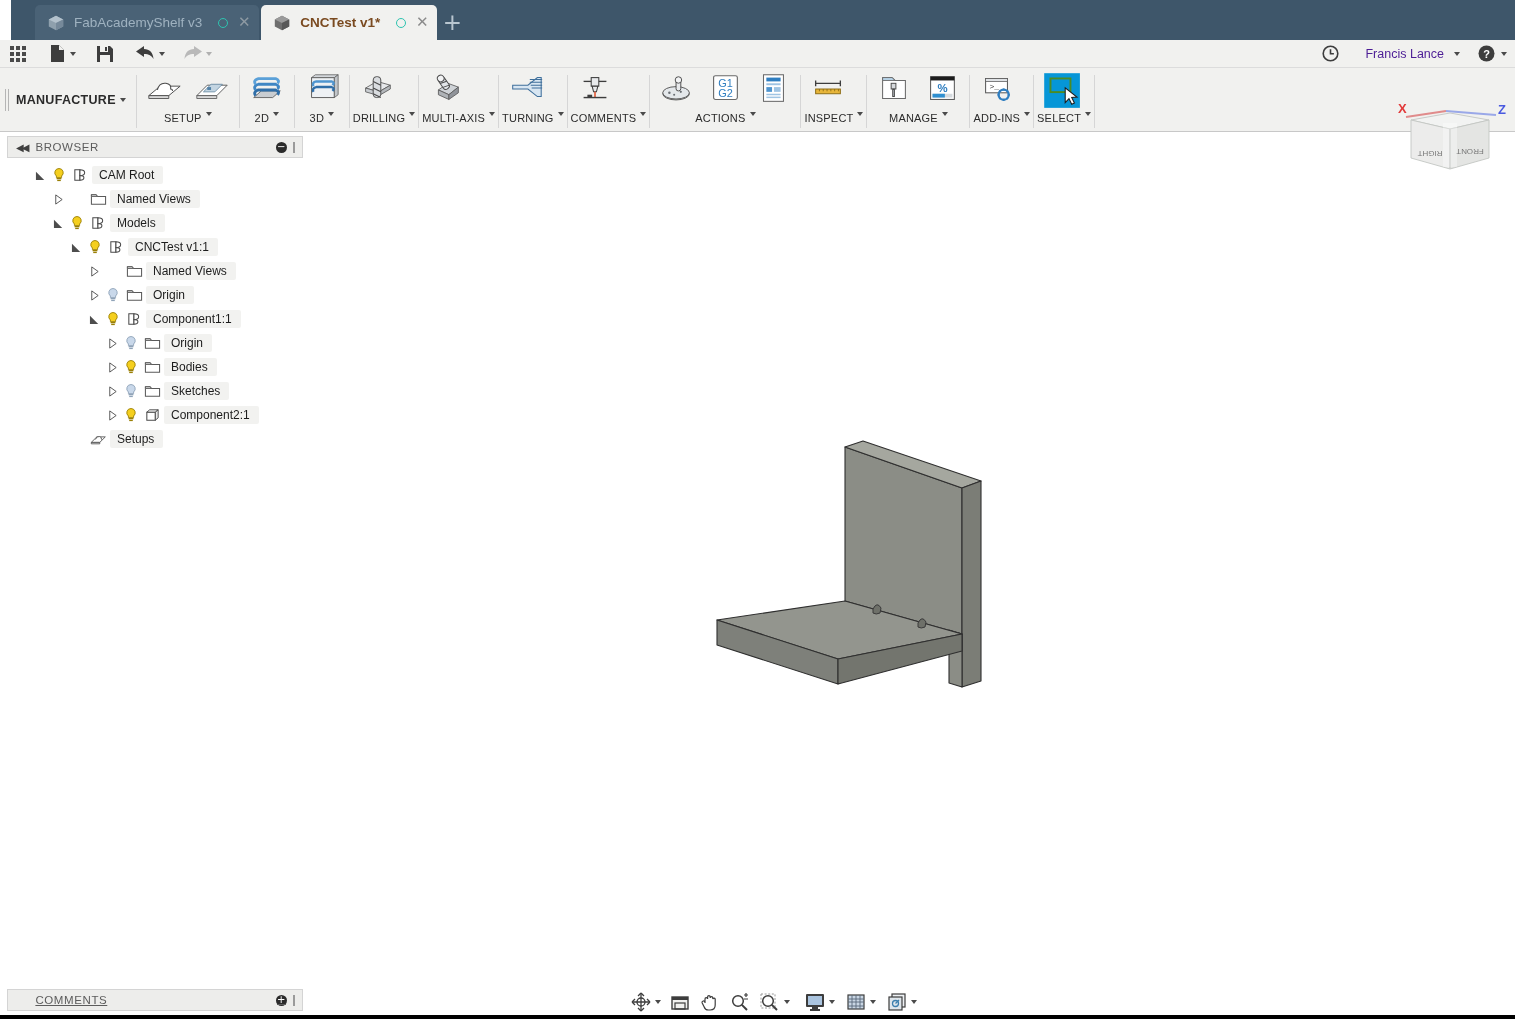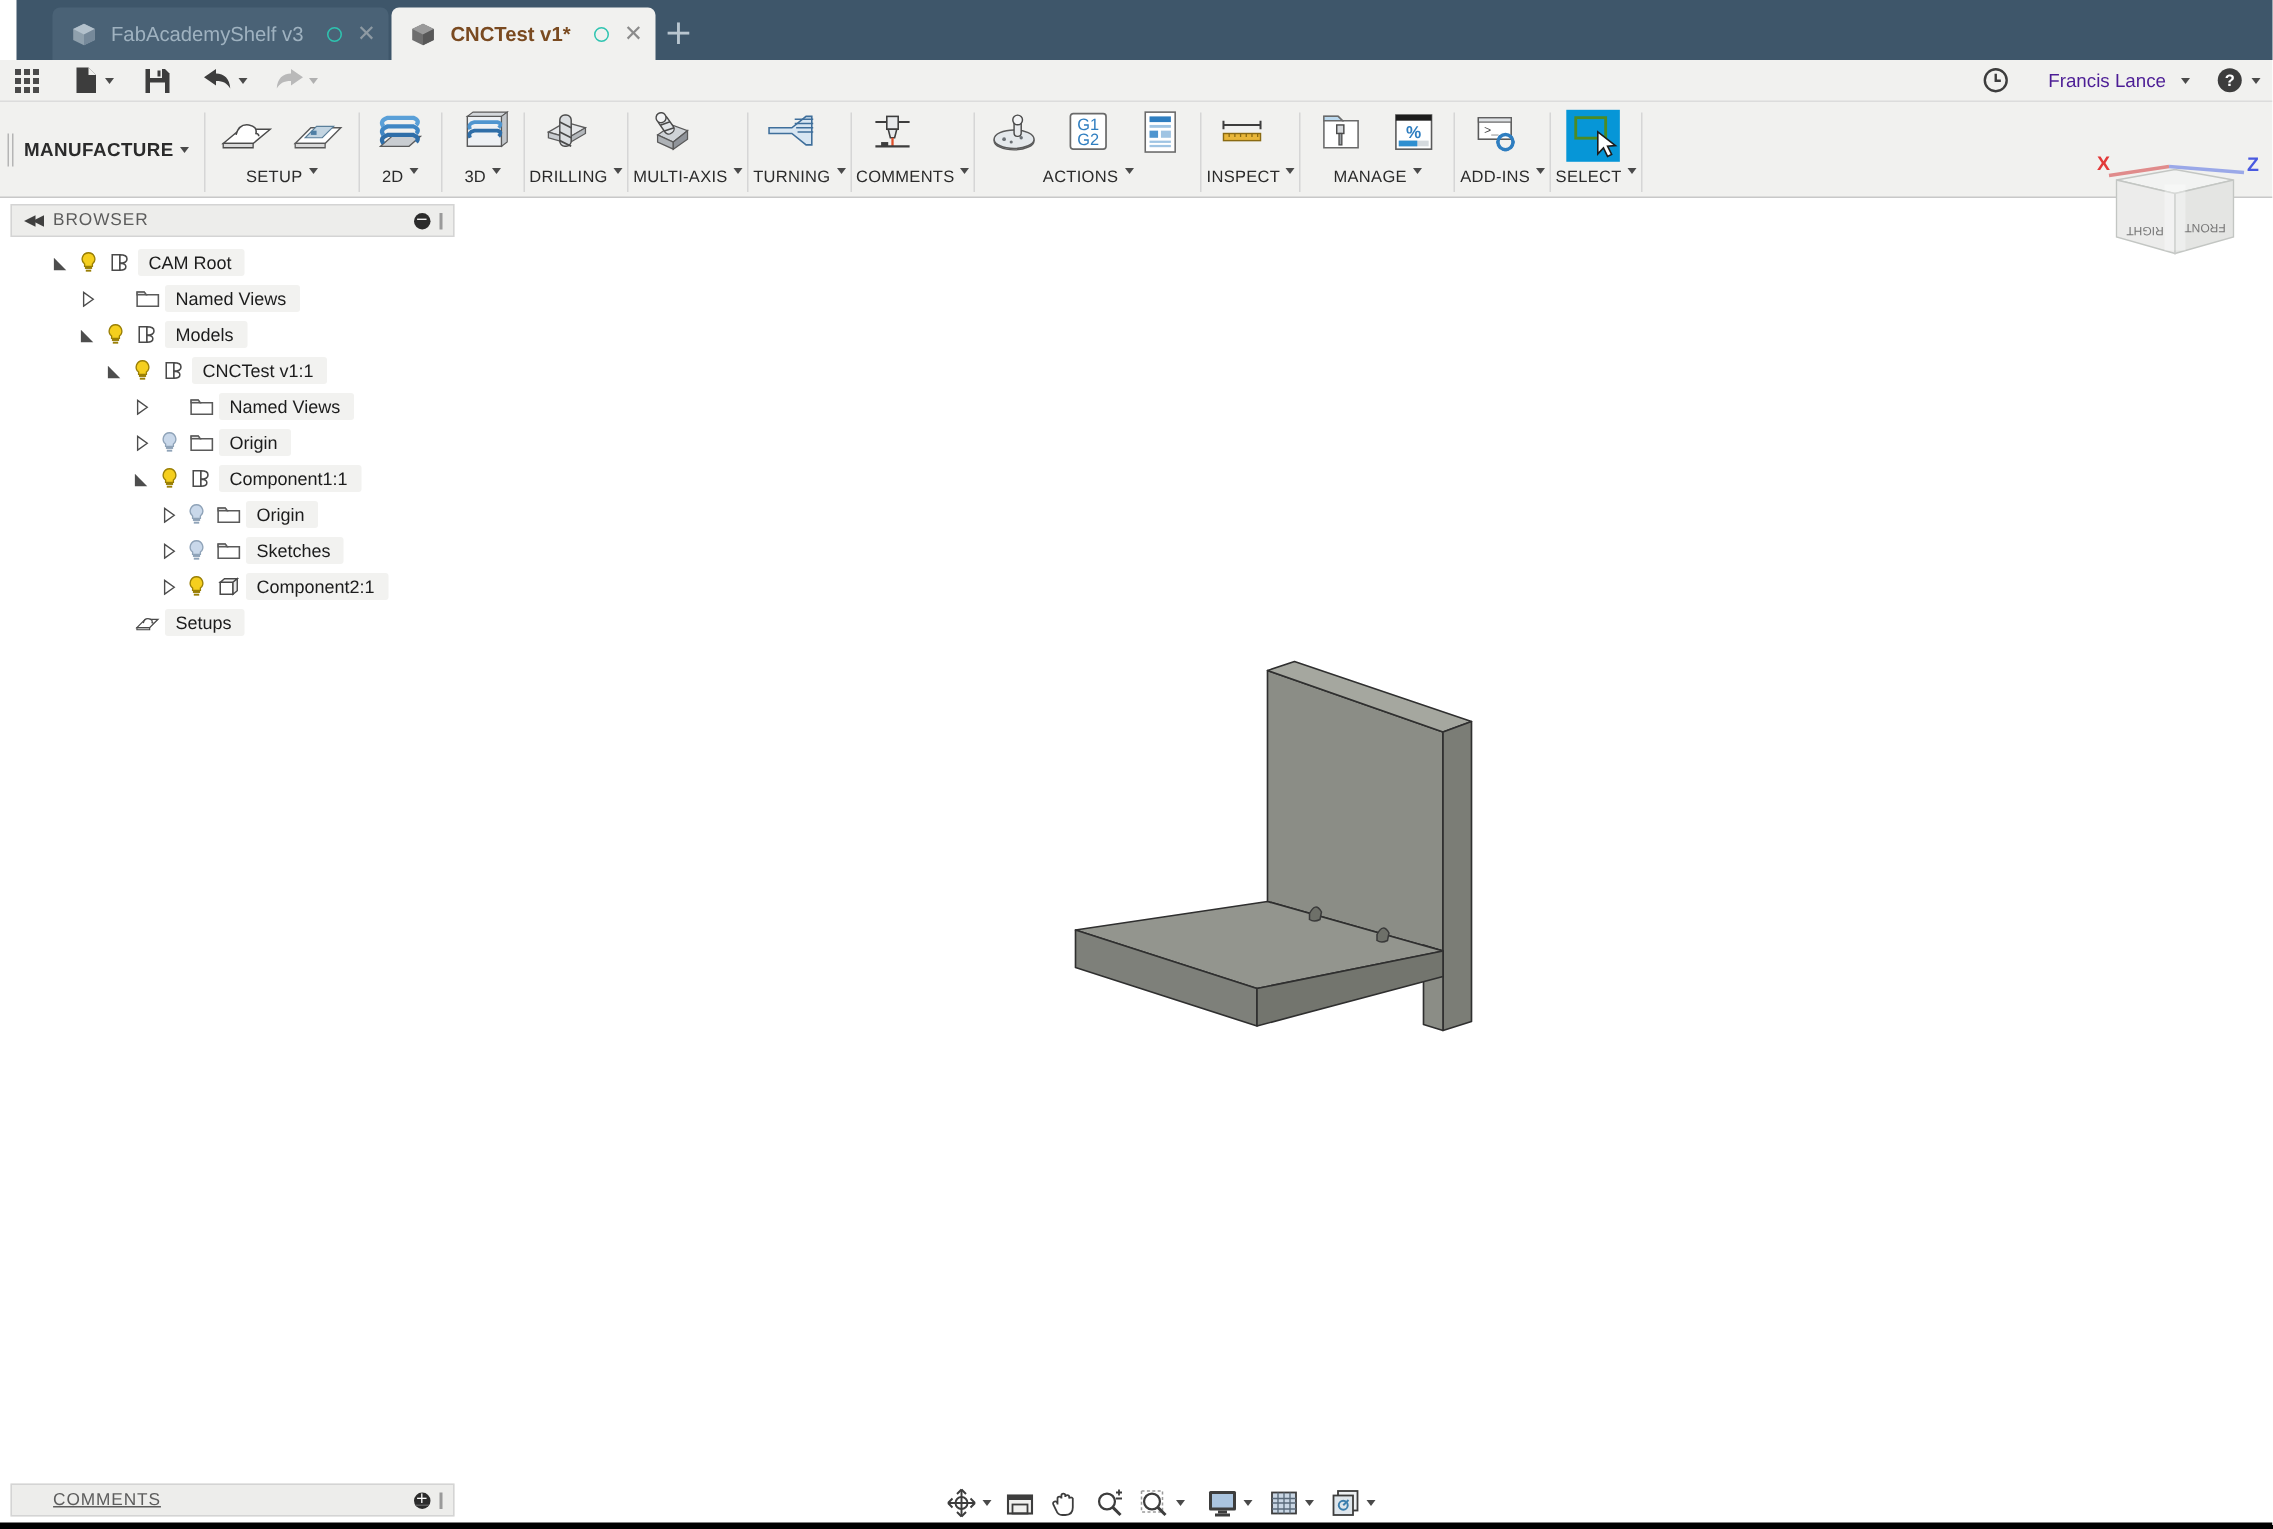--- a/index.html
+++ b/index.html
@@ -646,20 +646,38 @@
         </svg>
         <span class="lbl">Origin</span>
       </div>
       <div class="trow" style="padding-left: 94px;">
         <span class="tw">
           <svg viewBox="0 0 12 12" width="11" height="11">
             <polygon points="3,1 10,6 3,11" fill="#ffffff" stroke="#4d4d4d" stroke-width="1"></polygon>
           </svg>
         </span>
         <svg viewBox="0 0 16 16" class="bulb">
+          <path d="M8 1.5 a4.2 4.2 0 0 1 2.6 7.5 l0 1.6 h-5.2 l0-1.6 A4.2 4.2 0 0 1 8 1.5 z" fill="#f5cf1e" stroke="#9a7f05" stroke-width="0.9"></path>
+          <rect x="5.6" y="11" width="4.8" height="1.3" fill="#9a7f05"></rect>
+          <rect x="6.2" y="12.8" width="3.6" height="1.3" fill="#9a7f05"></rect>
+        </svg>
+        <span style="width: 5px;"></span>
+        <svg viewBox="0 0 18 16" class="ficon">
+          <path d="M1.5 3.5 h5 l1.4 1.8 h8.6 v8.2 h-15 z" fill="#ffffff" stroke="#5a5a5a" stroke-width="1.1"></path>
+          <path d="M1.5 3.5 h5 l1.4 1.8 h-6.4 z" fill="#e4e4e4" stroke="#5a5a5a" stroke-width="1"></path>
+        </svg>
+        <span class="lbl">Bodies</span>
+      </div>
+      <div class="trow" style="padding-left: 94px;">
+        <span class="tw">
+          <svg viewBox="0 0 12 12" width="11" height="11">
+            <polygon points="3,1 10,6 3,11" fill="#ffffff" stroke="#4d4d4d" stroke-width="1"></polygon>
+          </svg>
+        </span>
+        <svg viewBox="0 0 16 16" class="bulb">
           <path d="M8 1.5 a4.2 4.2 0 0 1 2.6 7.5 l0 1.6 h-5.2 l0-1.6 A4.2 4.2 0 0 1 8 1.5 z" fill="#c9d8ea" stroke="#8fa3b8" stroke-width="0.9"></path>
           <rect x="5.6" y="11" width="4.8" height="1.3" fill="#8fa3b8"></rect>
           <rect x="6.2" y="12.8" width="3.6" height="1.3" fill="#8fa3b8"></rect>
         </svg>
         <span style="width: 5px;"></span>
         <svg viewBox="0 0 18 16" class="ficon">
           <path d="M1.5 3.5 h5 l1.4 1.8 h8.6 v8.2 h-15 z" fill="#ffffff" stroke="#5a5a5a" stroke-width="1.1"></path>
           <path d="M1.5 3.5 h5 l1.4 1.8 h-6.4 z" fill="#e4e4e4" stroke="#5a5a5a" stroke-width="1"></path>
         </svg>
         <span class="lbl">Sketches</span>

